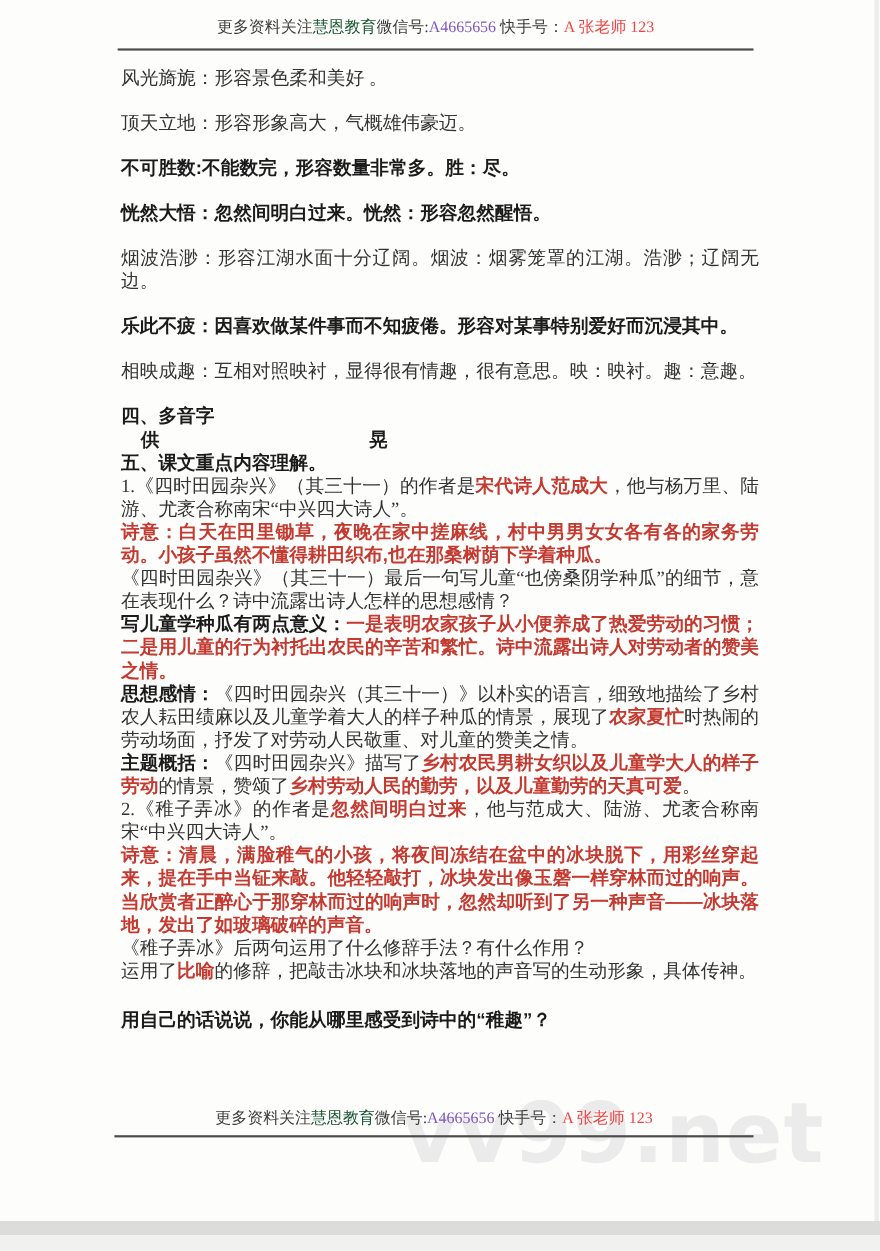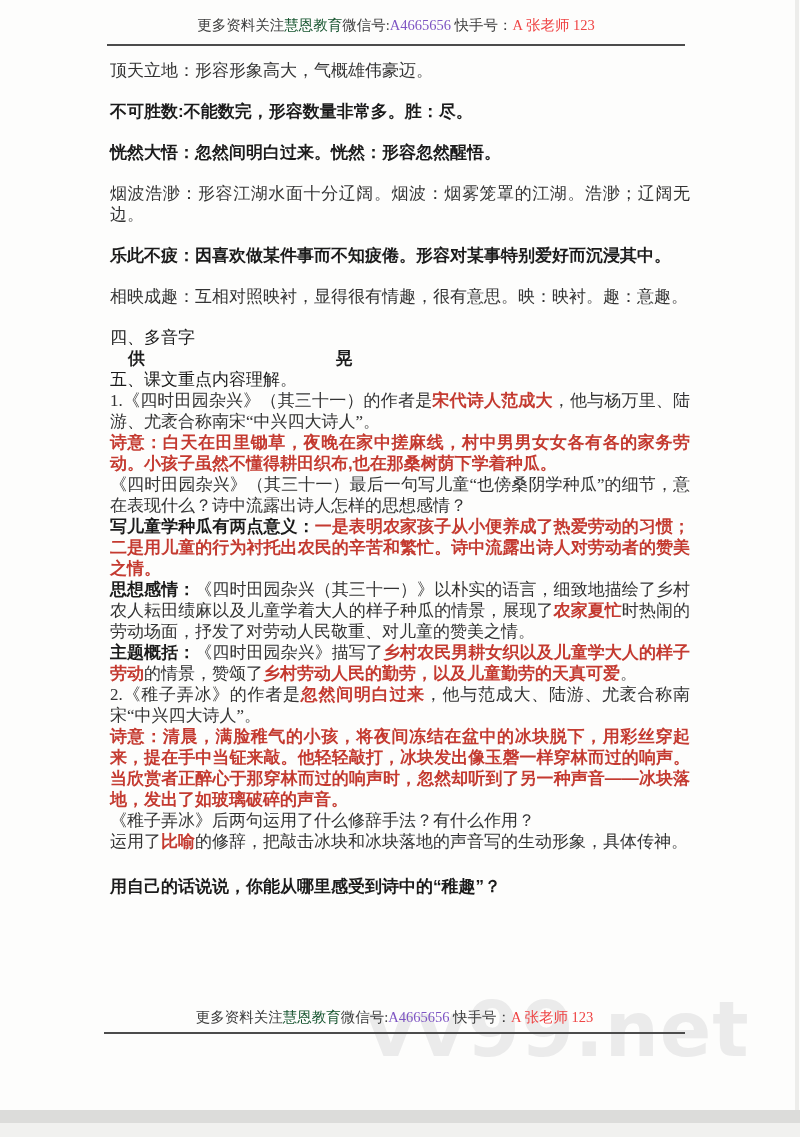--- a/index.html
+++ b/index.html
@@ -41,39 +41,40 @@
   .idiom{margin:0 0 20px 0;}
   .para{margin:0;}
   .final-q{margin-top:24px;}
 
   .run-k{font-family:"Liberation Serif","DejaVu Serif",serif;color:#333;font-weight:normal;}
   .run-b{font-family:"Liberation Sans","DejaVu Sans",sans-serif;color:#1b1b1b;font-weight:700;}
   .run-r{font-family:"Liberation Sans","DejaVu Sans",sans-serif;color:#c43a30;font-weight:700;}
 
   .sec-heading{
     font-family:"Liberation Sans","DejaVu Sans",sans-serif;
-    font-weight:400;color:#1b1b1b;margin:0;
+    font-weight:700;color:#1b1b1b;margin:0;
   }
   .polyphone-line{
     font-family:"Liberation Sans","DejaVu Sans",sans-serif;
     font-weight:700;color:#1b1b1b;
   }
   .polyphone-1{margin-left:18px;}
   .polyphone-2{margin-left:186px;}
 </style>
 </head>
 <body>
 
 <div class="page">
 
   <div class="banner top"><span class="bn-dark">更多资料关注</span><span class="bn-red">慧恩教育</span><span class="bn-dark">微信号:</span><span class="bn-purple">A4665656</span><span class="bn-dark"> 快手号：</span><span class="bn-green">A 张老师 123</span></div>
 
   <div class="content">
 
     <div>
+        <div class="idiom"><span class="run-k">风光旖旎：形容景色柔和美好 。</span></div>
         <div class="idiom"><span class="run-k">顶天立地：形容形象高大，气概雄伟豪迈。</span></div>
         <div class="idiom"><span class="run-b">不可胜数:不能数完，形容数量非常多。胜：尽。</span></div>
         <div class="idiom"><span class="run-b">恍然大悟：忽然间明白过来。恍然：形容忽然醒悟。</span></div>
         <div class="idiom"><span class="run-k">烟波浩渺：形容江湖水面十分辽阔。烟波：烟雾笼罩的江湖。浩渺；辽阔无边。</span></div>
         <div class="idiom"><span class="run-b">乐此不疲：因喜欢做某件事而不知疲倦。形容对某事特别爱好而沉浸其中。</span></div>
         <div class="idiom"><span class="run-k">相映成趣：互相对照映衬，显得很有情趣，很有意思。映：映衬。趣：意趣。</span></div>
       </div>
 
     <div class="sec-heading">四、多音字</div>
 

